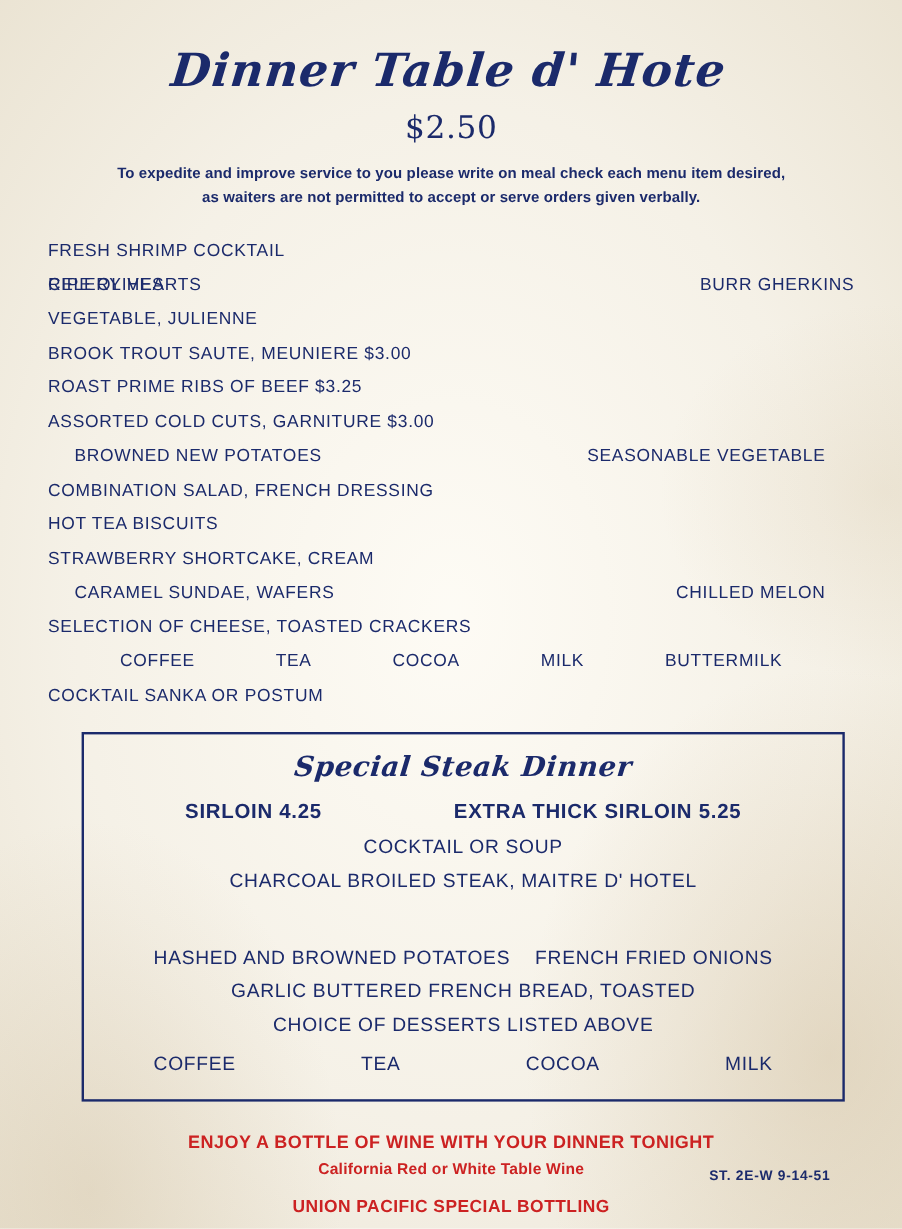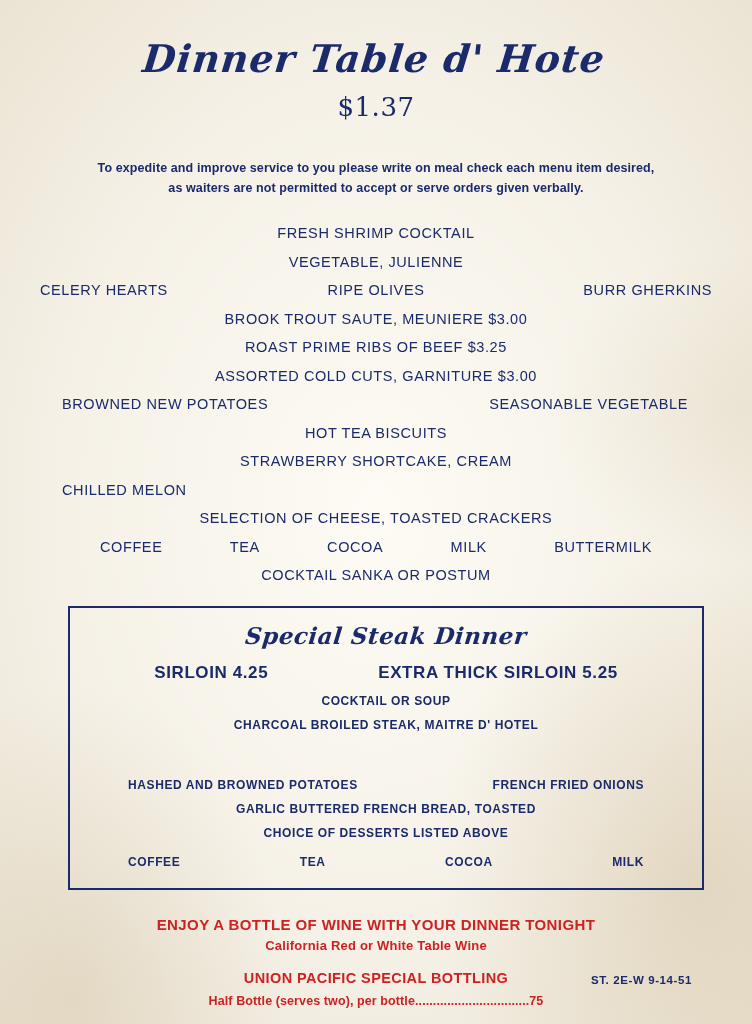--- a/index.html
+++ b/index.html
@@ -47,29 +47,29 @@
     color: #1b2a6b;
     margin-top: 12px;
     letter-spacing: 0.5px;
   }
   .notice {
     text-align: center;
     font-size: 12.5px;
     font-weight: bold;
     line-height: 1.65;
     color: #1b2a6b;
-    margin-top: 36px;
+    margin-top: 12px;
     letter-spacing: 0.1px;
   }
   .course-list {
     margin-top: 20px;
   }
   .row {
     position: relative;
-    text-align: center;
+    text-align: left;
     font-size: 14.5px;
     letter-spacing: 0.6px;
     line-height: 1.0;
     padding: 7px 0;
     color: #1b2a6b;
   }
   .row .side-left {
     position: absolute;
     left: 0;
     top: 7px;
@@ -117,24 +117,23 @@
     justify-content: center;
     gap: 110px;
     font-size: 17px;
     font-weight: bold;
     letter-spacing: 0.6px;
     padding: 4px 0 6px 0;
   }
   .steak-row {
     position: relative;
     text-align: center;
-    font-size: 12px;
+    font-size: 16px;
     letter-spacing: 0.6px;
     padding: 5px 0;
-    font-weight: bold;
   }
   .steak-row.split {
     display: flex;
     justify-content: space-between;
     padding-left: 48px;
     padding-right: 48px;
     margin-top: 36px;
   }
   .steak-row.four {
     display: flex;
@@ -183,51 +182,53 @@
     letter-spacing: 0.6px;
     color: #1b2a6b;
   }
 </style>
 </head>
 <body>
 
 <div id="page">
 
   <div class="menu-title">Dinner Table d' Hote</div>
-  <div class="menu-price">$1.37</div>
+  <div class="menu-price">$2.50</div>
 
   <div class="notice">
     <div>To expedite and improve service to you please write on meal check each menu item desired,</div>
     <div>as waiters are not permitted to accept or serve orders given verbally.</div>
   </div>
 
   <div class="course-list">
 
     <div class="row">FRESH SHRIMP COCKTAIL</div>
-    <div class="row">VEGETABLE, JULIENNE</div>
-
     <div class="row">
       <span class="side-left">CELERY HEARTS</span>
       <span>RIPE OLIVES</span>
       <span class="side-right">BURR GHERKINS</span>
     </div>
 
+    <div class="row">VEGETABLE, JULIENNE</div>
+
     <div class="row">BROOK TROUT SAUTE, MEUNIERE  $3.00</div>
     <div class="row">ROAST PRIME RIBS OF BEEF  $3.25</div>
     <div class="row">ASSORTED COLD CUTS, GARNITURE  $3.00</div>
 
     <div class="row cols">
       <span>BROWNED NEW POTATOES</span>
       <span>SEASONABLE VEGETABLE</span>
     </div>
 
+    <div class="row">COMBINATION SALAD, FRENCH DRESSING</div>
     <div class="row">HOT TEA BISCUITS</div>
     <div class="row">STRAWBERRY SHORTCAKE, CREAM</div>
 
     <div class="row cols">
+      <span>CARAMEL SUNDAE, WAFERS</span>
       <span>CHILLED MELON</span>
     </div>
 
     <div class="row">SELECTION OF CHEESE, TOASTED CRACKERS</div>
 
     <div class="row three">
       <span>COFFEE</span>
       <span>TEA</span>
       <span>COCOA</span>
       <span>MILK</span>

